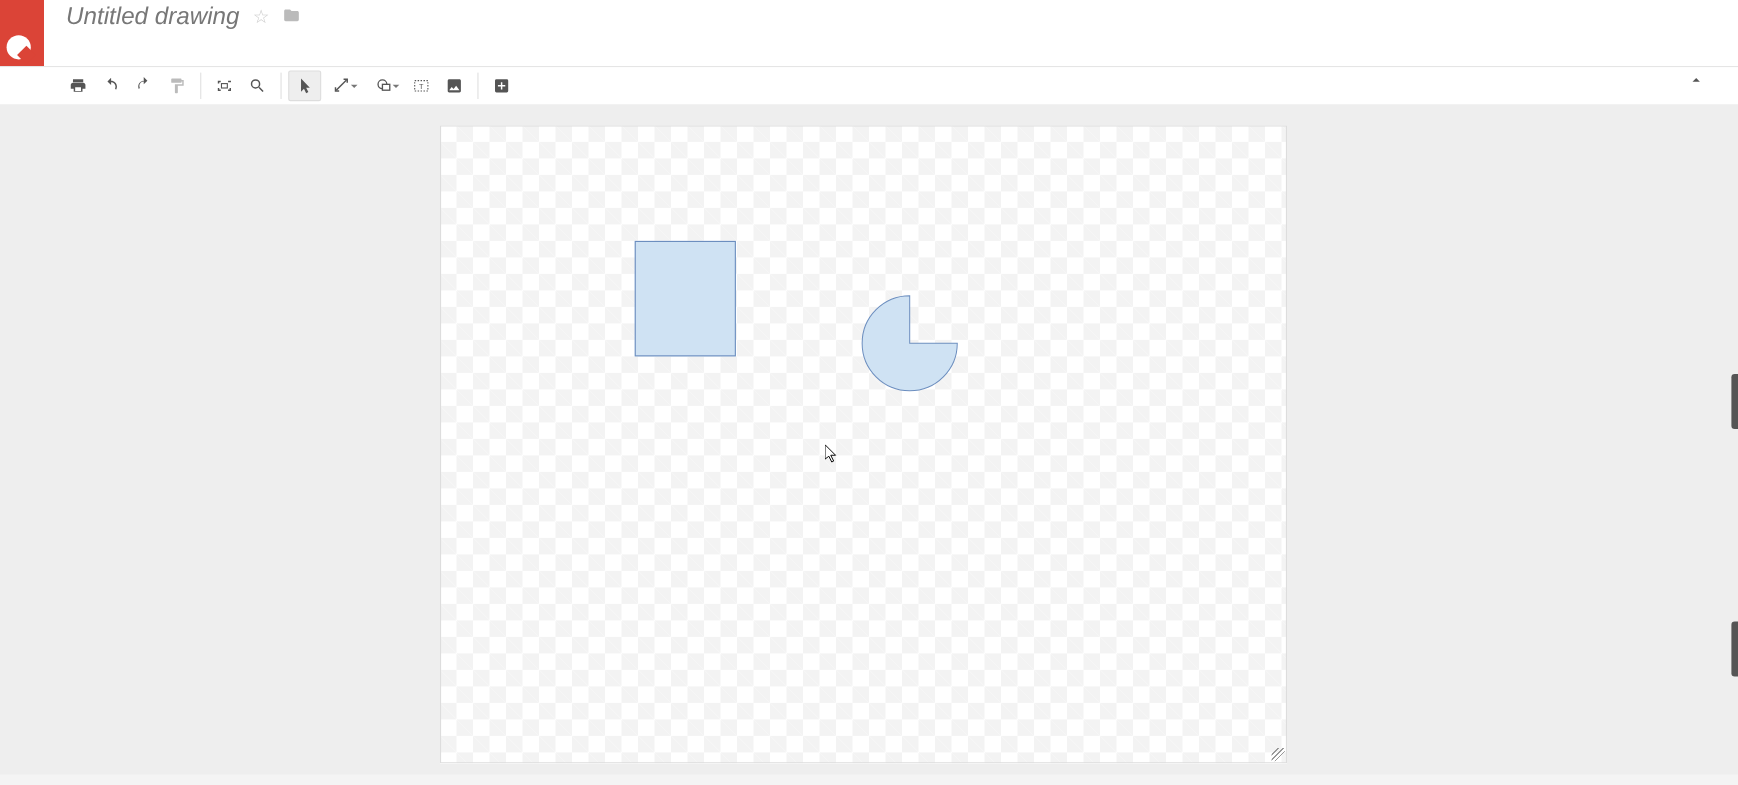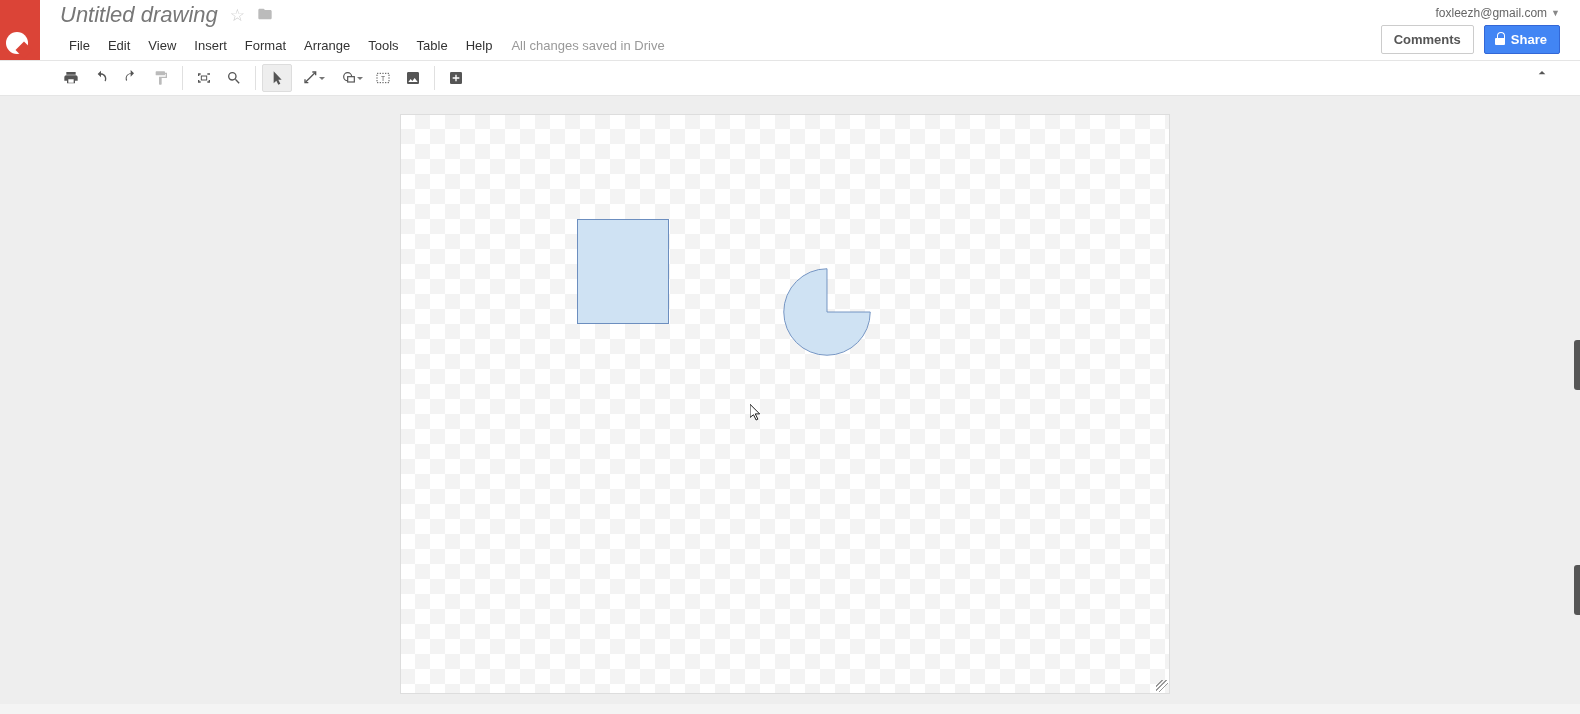--- a/index.html
+++ b/index.html
@@ -239,45 +239,20 @@
   <div class="title-col">
     <div class="title-row">
       <span class="doc-title">Untitled drawing</span>
       <span class="star-icon">☆</span>
       <span class="folder-icon">
         <svg viewBox="0 0 24 24">
             <path fill="#bbb" d="M10 4H4c-1.1 0-2 .9-2 2v12c0 1.1.9 2 2 2h16c1.1 0 2-.9 2-2V8c0-1.1-.9-2-2-2h-8l-2-2z"></path>
           </svg>
       </span>
     </div>
-    <div class="menu-row">
-      <span class="menu-item">File</span>
-      <span class="menu-item">Edit</span>
-      <span class="menu-item">View</span>
-      <span class="menu-item">Insert</span>
-      <span class="menu-item">Format</span>
-      <span class="menu-item">Arrange</span>
-      <span class="menu-item">Tools</span>
-      <span class="menu-item">Table</span>
-      <span class="menu-item">Help</span>
-      <span class="save-status">All changes saved in Drive</span>
-    </div>
-  </div>
-  <div class="right-col">
-    <div class="acct">
-      <span>foxleezh@gmail.com</span>
-      <span class="dd">▼</span>
-    </div>
-    <div class="btn-row">
-      <button class="comments-btn">Comments</button>
-      <button class="share-btn">
-        <span class="lock-icon"></span>
-        <span>Share</span>
-      </button>
-    </div>
   </div>
 </div>
 
 <div class="toolbar">
   <div class="tbtn">
     <svg viewBox="0 0 24 24">
         <path d="M19 8H5c-1.66 0-3 1.34-3 3v5h4v4h12v-4h4v-5c0-1.66-1.34-3-3-3zm-3 11H8v-5h8v5zM19 3H5v4h14V3z"></path>
       </svg>
   </div>
   <div class="tbtn">

